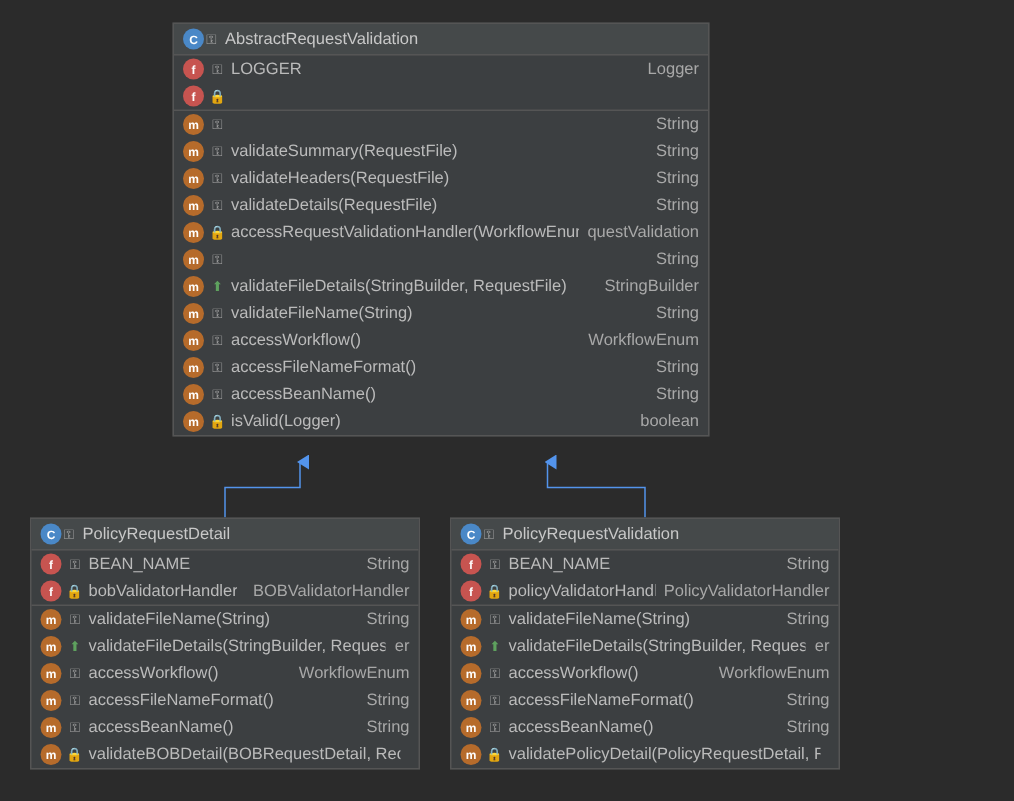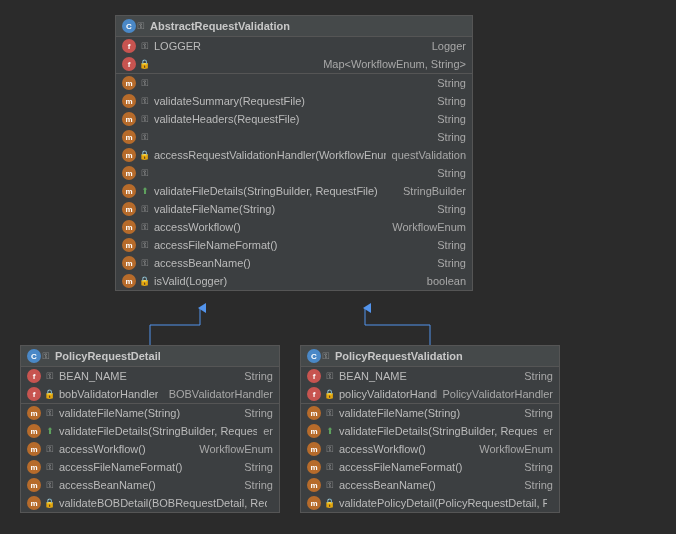--- a/index.html
+++ b/index.html
@@ -13,21 +13,21 @@
 .row-name { white-space: nowrap; overflow: hidden; text-overflow: clip; color: #bbbbbb; }
 .row-type { color: #a8a8a8; white-space: nowrap; }
 .icon { width: 14px; height: 14px; border-radius: 50%; display: inline-flex; align-items: center; justify-content: center; font-size: 8px; font-weight: bold; flex-shrink: 0; }
 .icon-class { background: #4a88c7; color: #fff; }
 .icon-field { background: #c75450; color: #fff; }
 .icon-method { background: #b66b2b; color: #fff; }
 .mod { width: 10px; height: 10px; display: inline-flex; align-items: center; justify-content: center; font-size: 9px; flex-shrink: 0; }
 .mod-lock { color: #d28c3f; }
 .mod-key { color: #aaa; }
 .mod-up { color: #5ea15e; }
-.class-title { font-weight: 700; color: #c8c8c8; margin-left: 4px; }
+.class-title { font-weight: 400; color: #c8c8c8; margin-left: 4px; }
 svg.arrows { position: absolute; top: 0; left: 0; pointer-events: none; }
 </style>
 </head>
 <body>
 
 <svg class="arrows" width="676" height="534">
   <defs>
     <marker id="tri" markerWidth="10" markerHeight="10" refX="5" refY="2" orient="auto">
       <path d="M0,8 L5,0 L10,8 Z" fill="#5394ec"></path>
     </marker>
@@ -49,21 +49,20 @@
           <span class="mod mod-key">⚿</span>
           <span class="row-name">LOGGER</span>
         </div>
         <span class="row-type">Logger</span>
       </div>
       <div class="row">
         <div class="row-left">
           <span class="icon icon-field">f</span>
           <span class="mod mod-lock">🔒</span>
         </div>
-        <span class="row-type">Map&lt;WorkflowEnum, String&gt;</span>
       </div>
     </div>
     <div class="section">
       <div class="row">
         <div class="row-left">
           <span class="icon icon-method">m</span>
           <span class="mod mod-key">⚿</span>
         </div>
         <span class="row-type">String</span>
       </div>
@@ -80,20 +79,21 @@
           <span class="icon icon-method">m</span>
           <span class="mod mod-key">⚿</span>
           <span class="row-name">validateHeaders(RequestFile)</span>
         </div>
         <span class="row-type">String</span>
       </div>
       <div class="row">
         <div class="row-left">
           <span class="icon icon-method">m</span>
           <span class="mod mod-key">⚿</span>
+          <span class="row-name">validateDetails(RequestFile)</span>
         </div>
         <span class="row-type">String</span>
       </div>
       <div class="row">
         <div class="row-left">
           <span class="icon icon-method">m</span>
           <span class="mod mod-lock">🔒</span>
           <span class="row-name">accessRequestValidationHandler(WorkflowEnum)</span>
         </div>
         <span class="row-type">questValidation</span>

